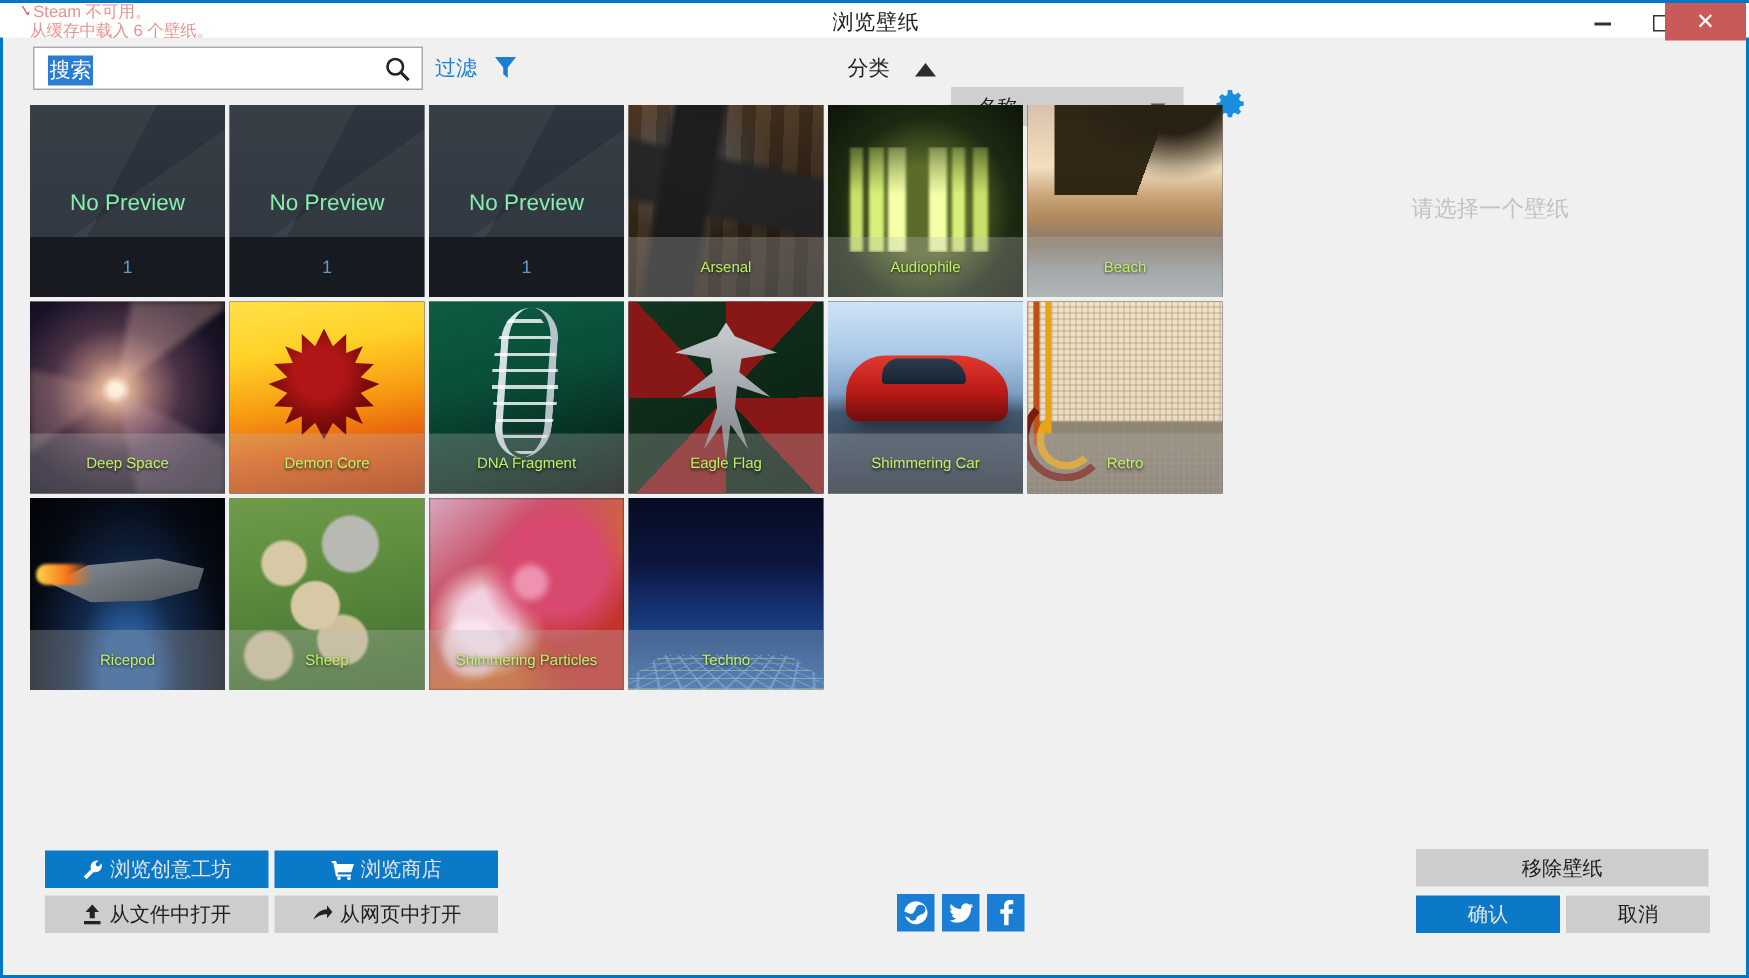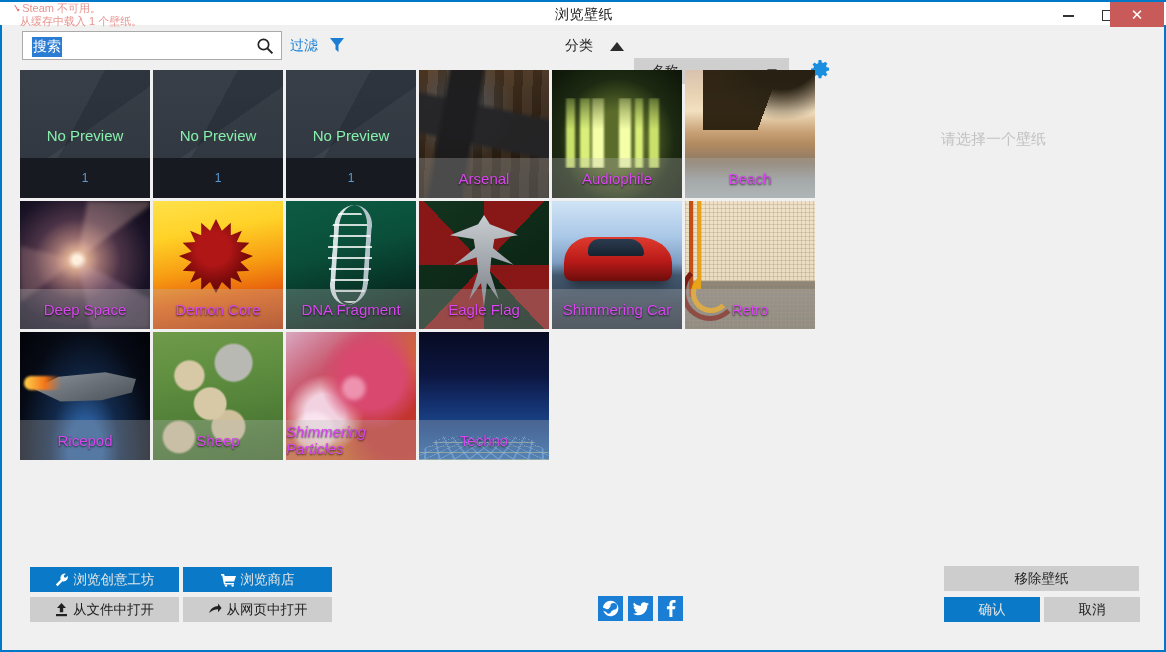--- a/index.html
+++ b/index.html
@@ -105,22 +105,23 @@
     position: absolute; width: 130px; height: 128px;
     overflow: hidden; background: #202020; cursor: pointer;
   }
   .tile .art { position: absolute; inset: 0; }
   .tile .label-band {
     position: absolute; left: 0; right: 0; bottom: 0; height: 40px;
     background: rgba(190,190,190,.30);
     display: flex; align-items: center; justify-content: center;
   }
   .tile .label {
-    font-size: 15px; color: #d946ef;
+    font-size: 10px; color: #bef264;
     text-shadow: 0 1px 2px rgba(0,0,0,.75);
+    text-align: right;
   }
   .tile.nopreview { background: #2b3038; }
   .tile.nopreview .np-art {
     position: absolute; left:0; right:0; top:0; height: 88px;
     background:
       linear-gradient(118deg, rgba(255,255,255,.035) 0 48%, rgba(0,0,0,.05) 48% 100%),
       linear-gradient(-35deg, rgba(255,255,255,.04) 0 40%, rgba(0,0,0,.04) 40% 100%),
       linear-gradient(180deg,#333a44 0%, #2c333c 100%);
   }
   .tile.nopreview .np-text {
@@ -383,21 +384,21 @@
     </div>
     <div class="winbtn" id="btn-close">
       <span class="wb-glyph">✕</span>
     </div>
   </div>
 
   <div id="steam-status">
     <div class="line">
       <span id="steam-check">✓</span><span>Steam 不可用。</span>
     </div>
-    <div class="line line2">从缓存中载入 1 个壁纸。</div>
+    <div class="line line2">从缓存中载入 6 个壁纸。</div>
   </div>
 
   <div id="toolbar">
 
     <div id="search-wrap">
       <span id="search-value">搜索</span>
       <svg id="search-icon" viewBox="0 0 18 18">
         <circle cx="7.5" cy="7.5" r="5.2" fill="none" stroke="#222" stroke-width="1.7"></circle>
         <line x1="11.4" y1="11.4" x2="16.4" y2="16.4" stroke="#222" stroke-width="2"></line>
       </svg>
@@ -518,21 +519,21 @@
         <div class="label-band">
           <span class="label">Ricepod</span>
         </div>
       </div>
       <div class="tile" style="left: 133px; top: 262px;">
         <div class="art art-sheep"></div>
         <div class="label-band">
           <span class="label">Sheep</span>
         </div>
       </div>
-      <div class="tile" style="left: 266px; top: 262px; font-style: italic;">
+      <div class="tile" style="left: 266px; top: 262px;">
         <div class="art art-shimmer"></div>
         <div class="label-band">
           <span class="label">Shimmering Particles</span>
         </div>
       </div>
       <div class="tile" style="left: 399px; top: 262px;">
         <div class="art art-techno"></div>
         <div class="label-band">
           <span class="label">Techno</span>
         </div>

